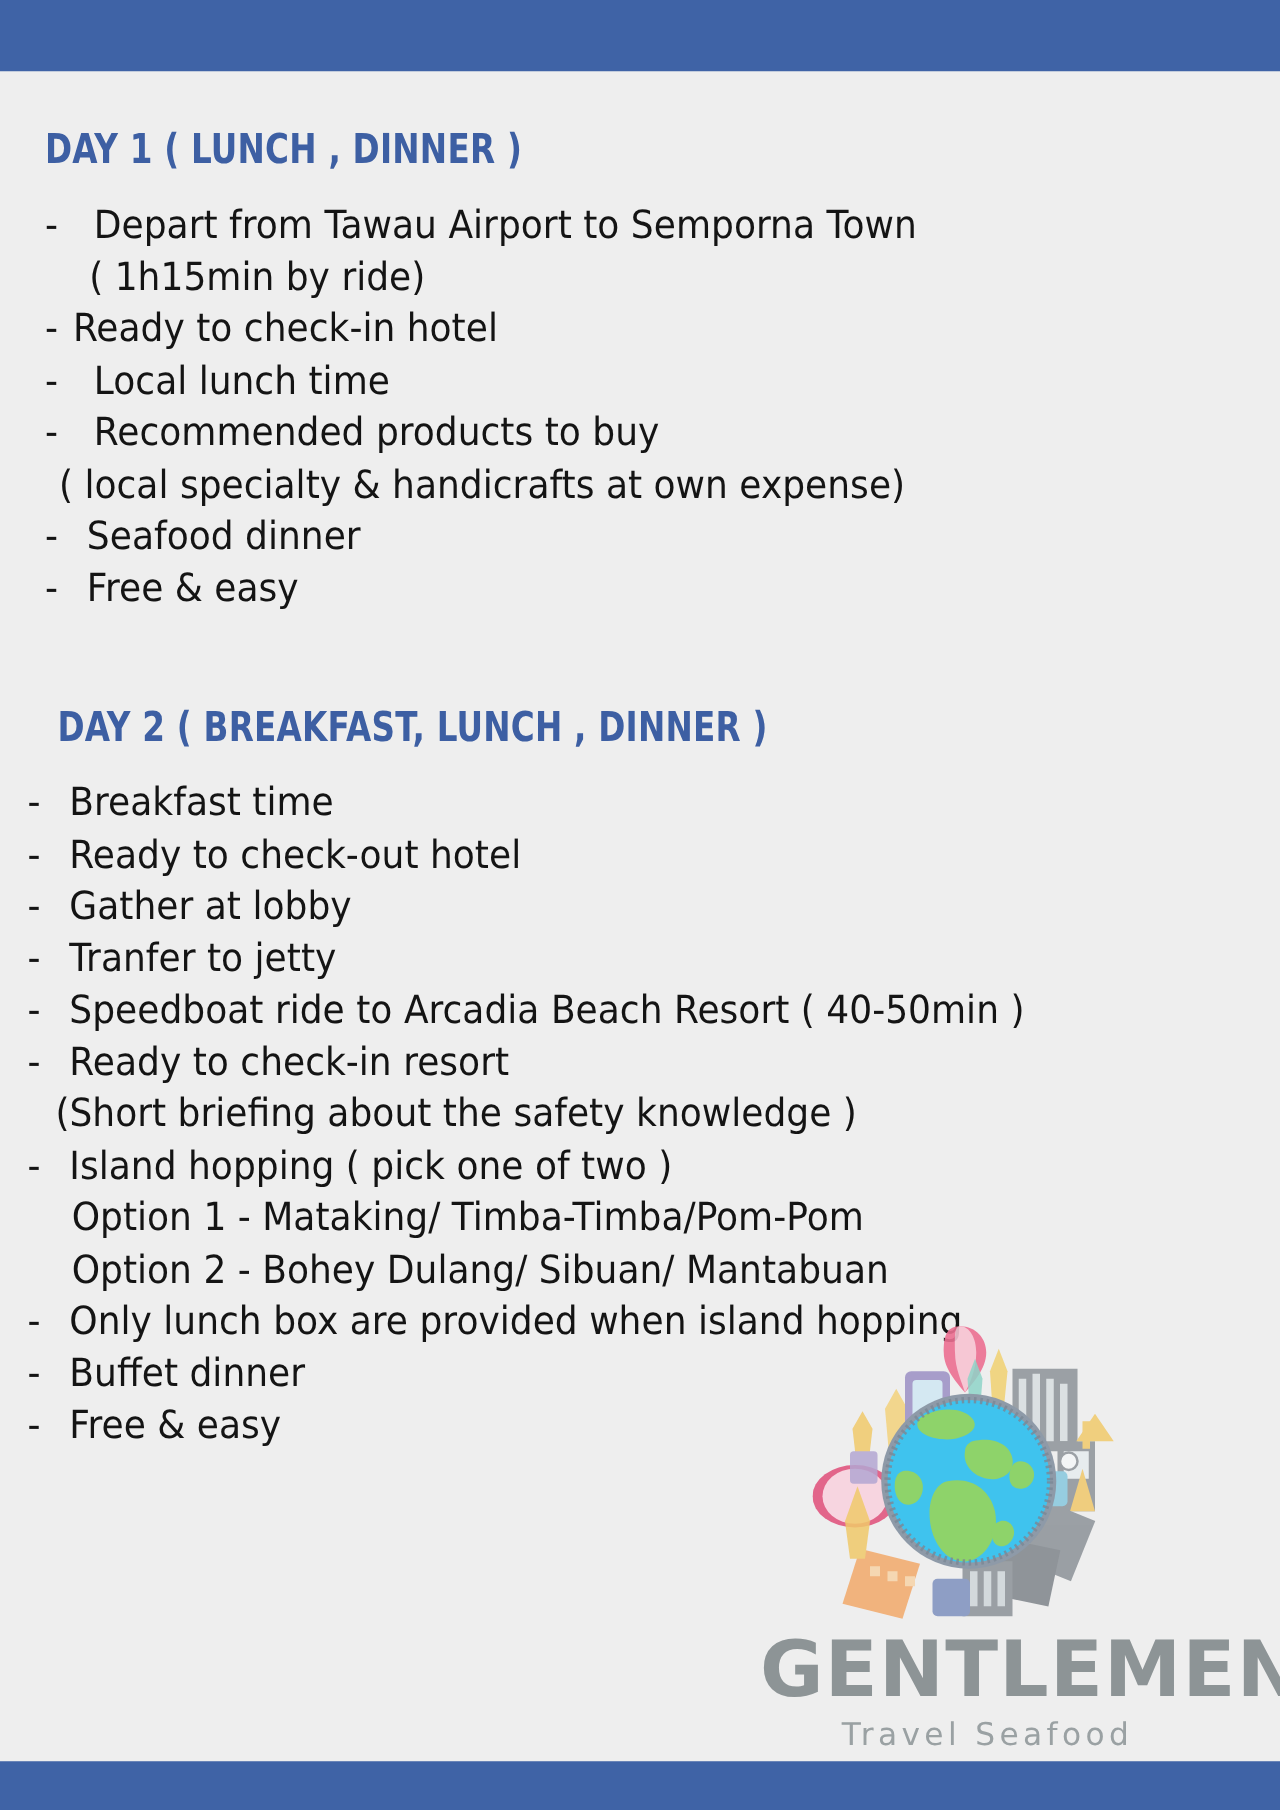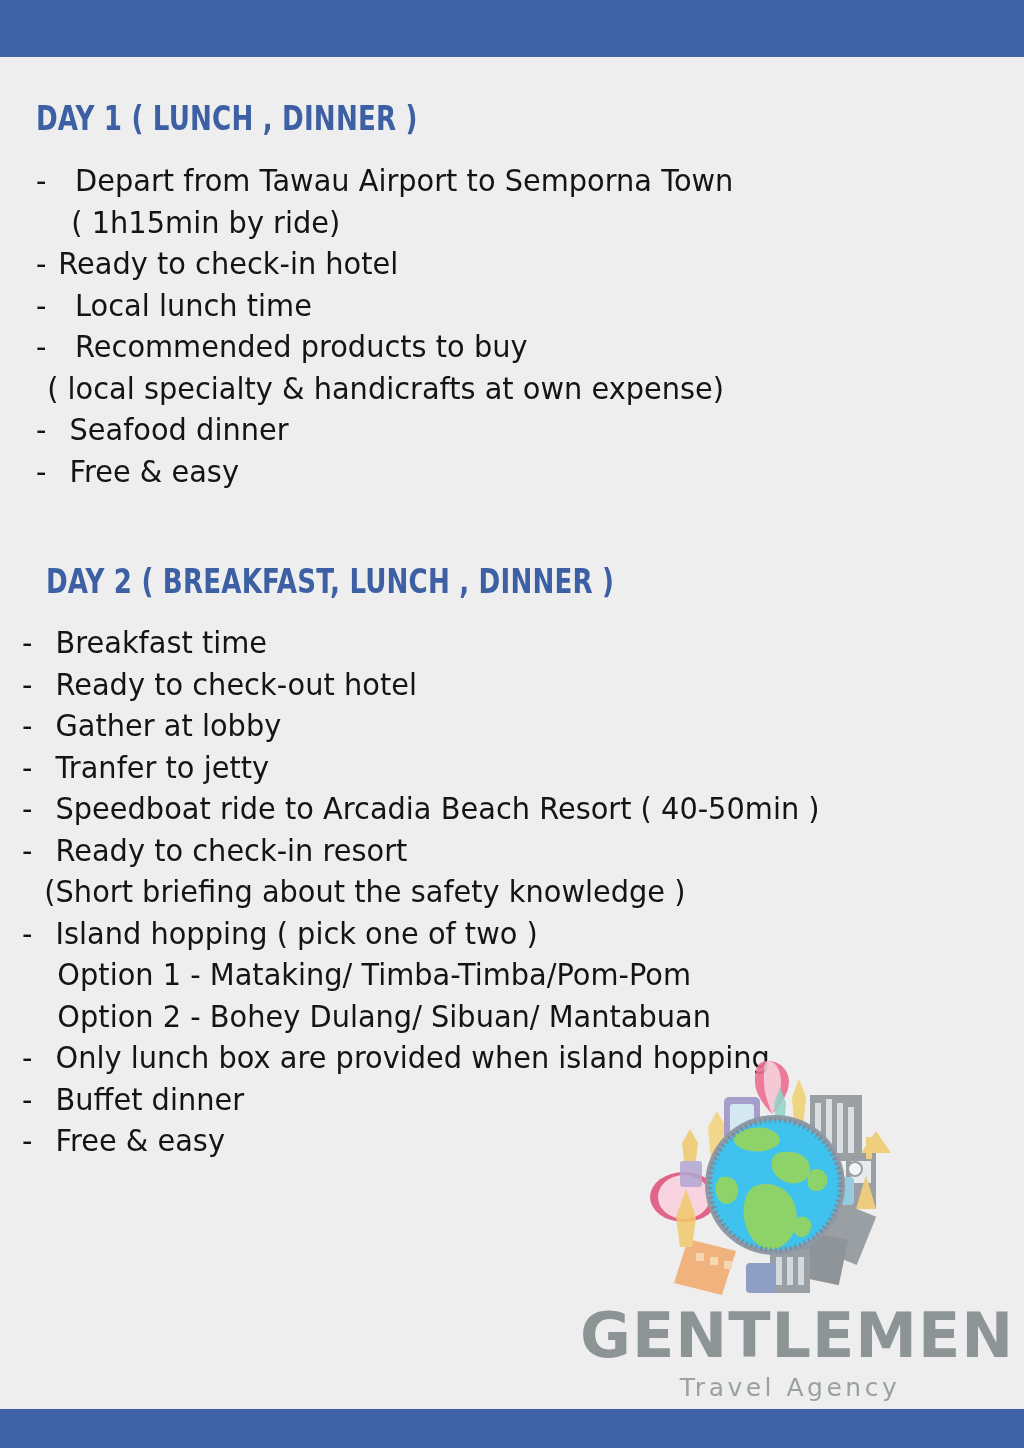--- a/index.html
+++ b/index.html
@@ -127,20 +127,21 @@
     width: 420px;
     text-align: center;
   }
   .brand-name {
     font-family: "DejaVu Sans", "Liberation Sans", sans-serif;
     font-weight: bold;
     font-size: 62px;
     letter-spacing: 1px;
     color: #8d9496;
     line-height: 62px;
+    margin-left: 28px;
   }
   .brand-sub {
     font-family: "DejaVu Sans", "Liberation Sans", sans-serif;
     font-size: 25px;
     letter-spacing: 3.5px;
     color: #9aa1a3;
     line-height: 30px;
     margin-top: 6px;
   }
 </style>
@@ -315,21 +316,21 @@
             <path d="M72 120 c10 -2 18 6 16 16 c-2 10 -12 14 -18 8 c-6 -6 -6 -22 2 -24 z"></path>
             <path d="M166 112 c8 0 14 8 10 16 c-4 8 -16 8 -18 0 c-2 -8 2 -16 8 -16 z"></path>
             <path d="M150 160 c8 -2 14 6 10 14 c-4 8 -14 8 -16 0 c-2 -8 0 -12 6 -14 z"></path>
           </g>
           <circle cx="125" cy="128" r="65" fill="none" stroke="#7b8795" stroke-width="5" stroke-dasharray="2 3" opacity="0.8"></circle>
         </svg>
       </div>
 
       <div class="brand">
         <div class="brand-name">GENTLEMEN</div>
-        <div class="brand-sub">Travel Agency</div>
+        <div class="brand-sub">Travel Seafood</div>
       </div>
 
     </div>
 
   </div>
 
   <div class="bar bar-bottom"></div>
 
 </div>
 

